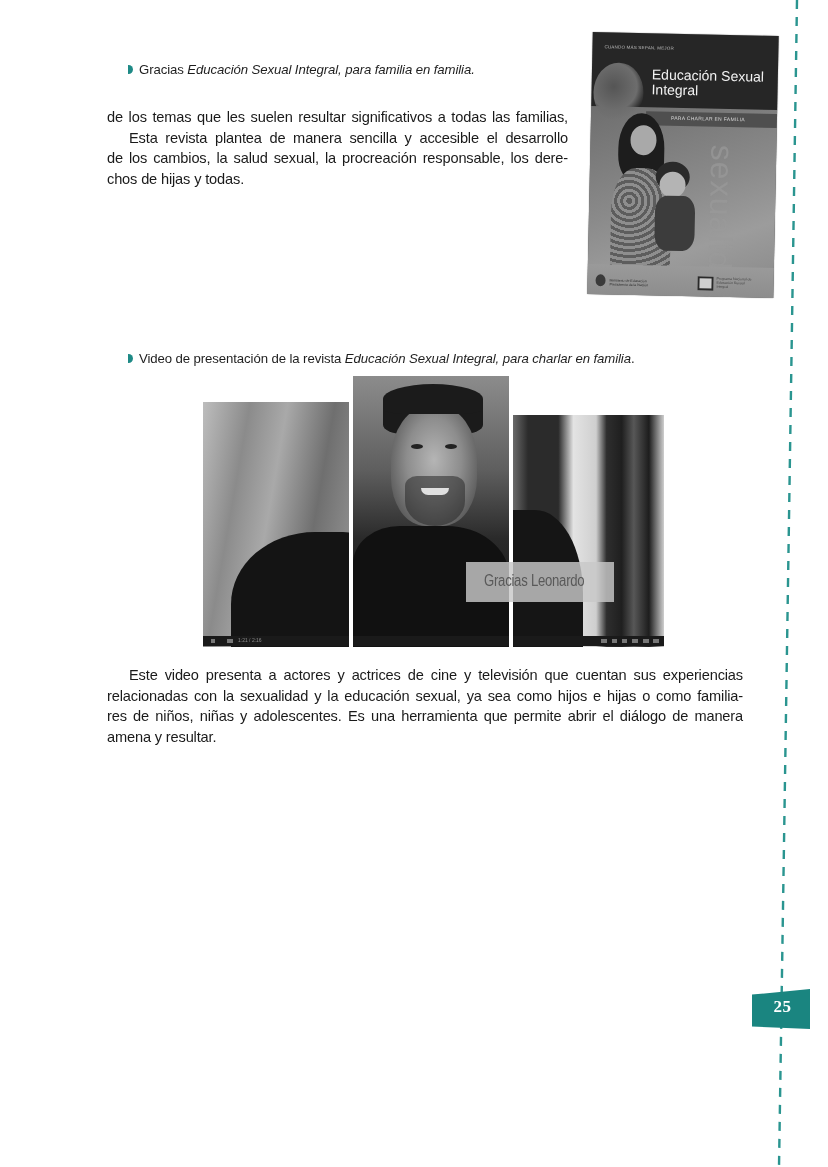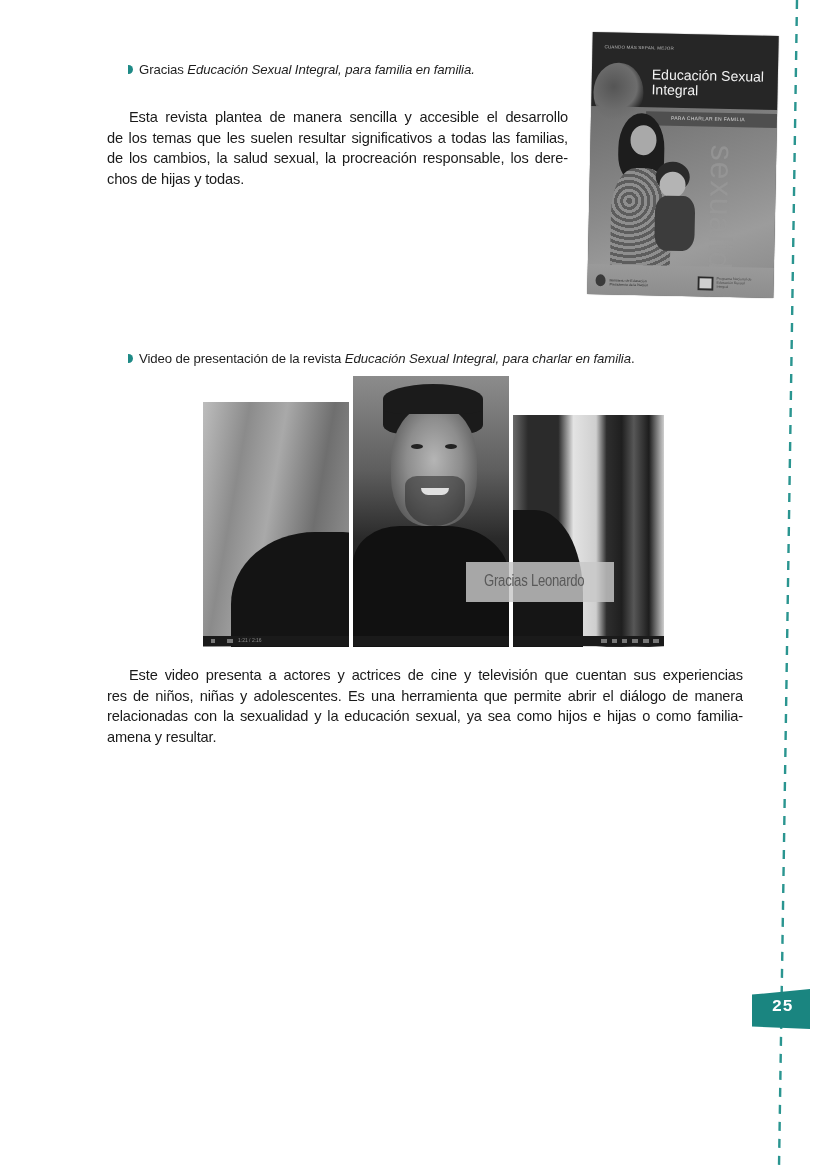--- a/index.html
+++ b/index.html
@@ -66,34 +66,34 @@
     .ctrl.mid { left: 353px; top: 636px; width: 156px; }
     .ctrl.right { left: 513px; top: 636px; width: 151px; }
     .ctrl .ic { position: absolute; top: 3px; height: 4px; background: #777; }
     .ctrl .time { position: absolute; top: 1px; font-size: 5px; color: #8a8a8a; white-space: nowrap; }
 
     
     .dash-line { position: absolute; left: 0; top: 0; width: 828px; height: 1167px; pointer-events: none; }
 
     
     .page-tab { position: absolute; left: 752px; top: 989px; width: 58px; height: 40px; background: #1a8580; clip-path: polygon(0 14%, 100% 0, 100% 100%, 0 94%); }
-    .page-num { position: absolute; left: 752px; top: 997px; width: 61px; text-align: center; font-family: Liberation Mono, monospace; font-weight: bold; font-size: 17px; color: #ffffff; letter-spacing: 0.5px; }
+    .page-num { position: absolute; left: 752px; top: 997px; width: 61px; text-align: center; font-family: Liberation Serif, serif; font-weight: bold; font-size: 17px; color: #ffffff; letter-spacing: 0.5px; }
   </style>
 </head>
 <body>
 
 <div class="page">
 
   <div class="bullet-line" style="left:128px; top:62px;">
     <span class="bullet"></span><span>Gracias </span><span class="em">Educación Sexual Integral, para familia en familia.</span>
   </div>
 
   <div class="para" style="left:107px; top:107px; width:461px;">
+    <span class="line">de los temas que les suelen resultar significativos a todas las familias,</span>
     <span class="line indent">Esta revista plantea de manera sencilla y accesible el desarrollo</span>
-    <span class="line">de los temas que les suelen resultar significativos a todas las familias,</span>
     <span class="line">de los cambios, la salud sexual, la procreación responsable, los dere-</span>
     <span class="line last">chos de hijas y todas.</span>
   </div>
 
   <div class="cover">
     <div class="art-bg"></div>
     <div class="top-band"></div>
     <div class="flower"></div>
     <span class="series">CUANDO MÁS SEPAN, MEJOR</span>
     <div class="title">
@@ -152,22 +152,22 @@
       <span class="ic" style="left:99px; width:5px;"></span>
       <span class="ic" style="left:109px; width:5px;"></span>
       <span class="ic" style="left:119px; width:6px;"></span>
       <span class="ic" style="left:130px; width:6px;"></span>
       <span class="ic" style="left:140px; width:6px;"></span>
     </div>
   </div>
 
   <div class="para" style="left:107px; top:665px; width:636px;">
     <span class="line indent">Este video presenta a actores y actrices de cine y televisión que cuentan sus experiencias</span>
+    <span class="line">relacionadas con la sexualidad y la educación sexual, ya sea como hijos e hijas o como familia-</span>
     <span class="line">res de niños, niñas y adolescentes. Es una herramienta que permite abrir el diálogo de manera</span>
-    <span class="line">relacionadas con la sexualidad y la educación sexual, ya sea como hijos e hijas o como familia-</span>
     <span class="line last">amena y resultar.</span>
   </div>
 
   <svg class="dash-line" width="828" height="1167">
     <line x1="797" y1="0" x2="779" y2="1167" stroke="#2a9590" stroke-width="2.4" stroke-dasharray="9,8"></line>
   </svg>
 
   <div class="page-tab"></div>
   <div class="page-num">25</div>
 

